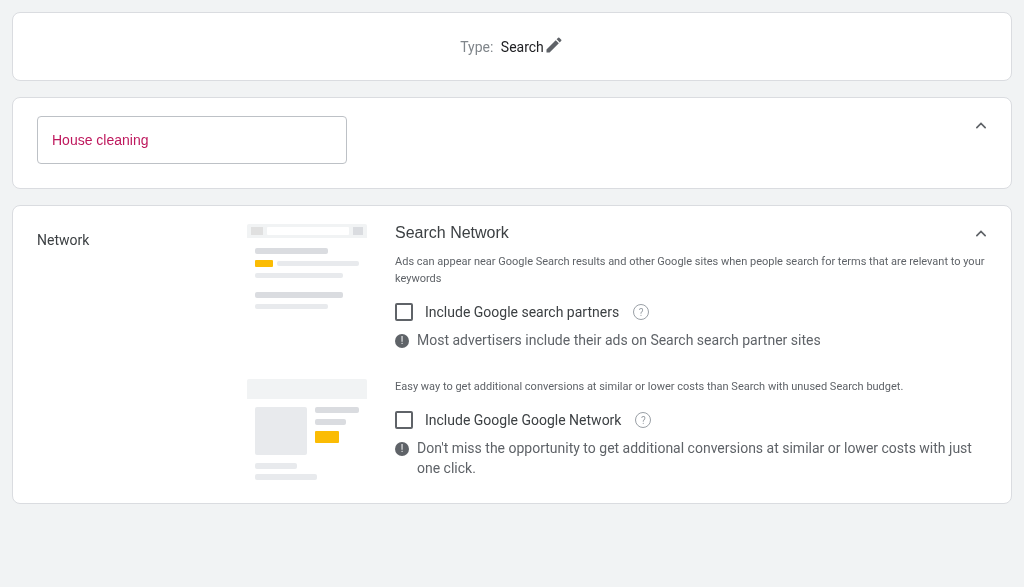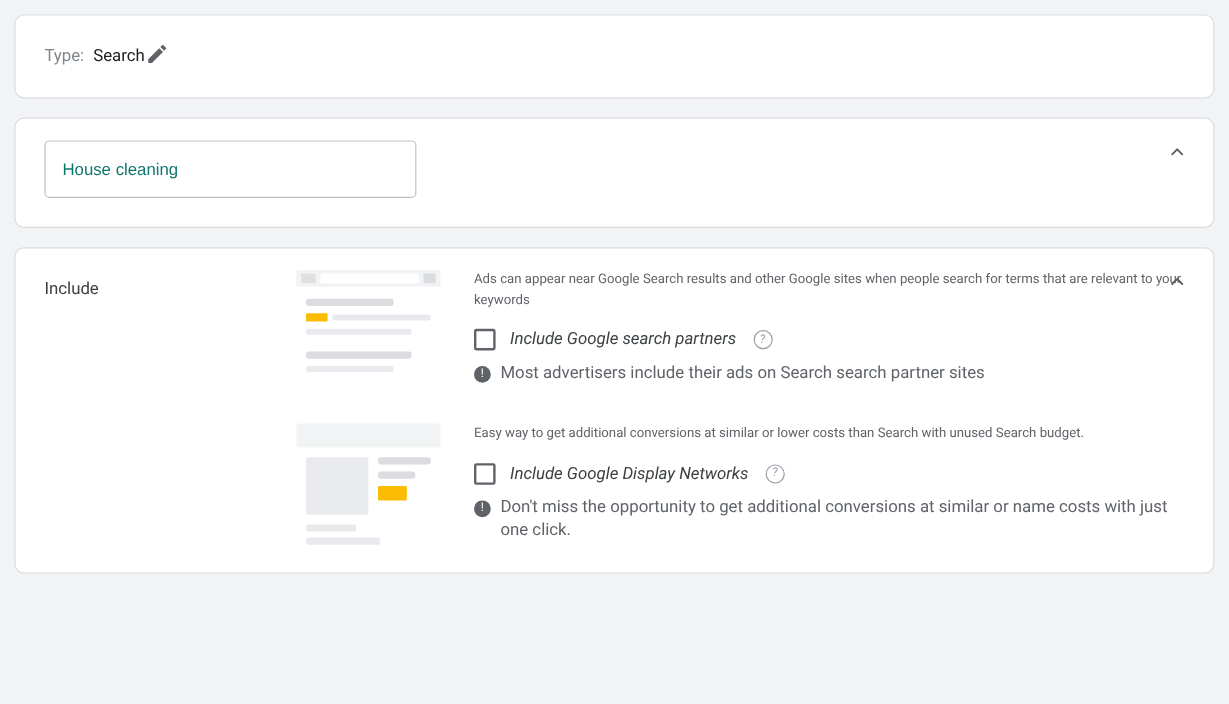--- a/index.html
+++ b/index.html
@@ -14,21 +14,21 @@
       background: #fff;
       border: 1px solid #dadce0;
       border-radius: 8px;
       margin-bottom: 16px;
       position: relative;
     }
     .card-type {
       padding: 22px 24px;
       display: flex;
       align-items: center;
-      justify-content: flex-start;
+      justify-content: center;
     }
     .type-label { color: #80868b; }
     .type-value { color: #202124; margin-left: 4px; }
     .pencil { color: #5f6368; cursor: pointer; }
     .card-body {
       padding: 18px 24px 24px 24px;
     }
     .card-row {
       display: flex;
       align-items: flex-start;
@@ -43,21 +43,21 @@
     .section-content {
       flex: 1;
     }
     .name-input {
       width: 310px;
       height: 48px;
       padding: 0 14px;
       border: 1px solid #bdc1c6;
       border-radius: 4px;
       font-size: 14px;
-      color: #0f766e;
+      color: #be185d;
       background: #fff;
     }
     .chevron {
       position: absolute;
       top: 18px;
       right: 20px;
       color: #5f6368;
       cursor: pointer;
     }
     .networks-card .section-content {
@@ -121,21 +121,20 @@
       font-size: 11px;
       color: #5f6368;
       line-height: 1.5;
       margin-bottom: 16px;
     }
     .check-row {
       display: flex;
       align-items: center;
       gap: 12px;
       margin-bottom: 10px;
-      font-style: italic;
     }
     .checkbox {
       width: 18px;
       height: 18px;
       border: 2px solid #5f6368;
       border-radius: 2px;
       cursor: pointer;
       flex-shrink: 0;
     }
     .check-label { color: #3c4043; font-size: 14px; }
@@ -203,21 +202,21 @@
 </div>
 
 <div class="card networks-card">
   <span class="chevron">
     <svg width="20" height="20" viewBox="0 0 24 24">
         <path d="M7 14l5-5 5 5" stroke="#5f6368" stroke-width="2" fill="none" stroke-linecap="round"></path>
       </svg>
   </span>
   <div class="card-body">
     <div class="card-row">
-      <div class="section-label">Include</div>
+      <div class="section-label">Network</div>
       <div class="section-content">
 
         <div class="network-block">
           <div class="thumb search-thumb">
             <div class="browser-bar">
                 <div class="tab"></div>
                 <div class="url"></div>
                 <div class="btn"></div>
               </div>
             <div class="lines">
@@ -226,20 +225,21 @@
                   <span class="yellow-chip"></span>
                   <span class="faint"></span>
                 </div>
               <div class="line med" style="background:#e8eaed;height:5px"></div>
               <div style="height:8px"></div>
               <div class="line med"></div>
               <div class="line short" style="background:#e8eaed;height:5px"></div>
             </div>
           </div>
           <div class="network-info">
+            <div class="network-title">Search Network</div>
             <div class="network-desc">Ads can appear near Google Search results and other Google sites when people search for terms that are relevant to your keywords</div>
             <div class="check-row">
               <span class="checkbox"></span>
               <span class="check-label">Include Google search partners</span>
               <span class="help-icon">?</span>
             </div>
             <div class="hint-row">
               <span class="info-dot">!</span>
               <span>Most advertisers include their ads on Search search partner sites</span>
             </div>
@@ -259,26 +259,26 @@
             </div>
             <div class="bottom-lines">
               <div class="bot-line" style="width:40%"></div>
               <div class="bot-line short"></div>
             </div>
           </div>
           <div class="network-info">
             <div class="network-desc">Easy way to get additional conversions at similar or lower costs than Search with unused Search budget.</div>
             <div class="check-row">
               <span class="checkbox"></span>
-              <span class="check-label">Include Google Display Networks</span>
+              <span class="check-label">Include Google Google Network</span>
               <span class="help-icon">?</span>
             </div>
             <div class="hint-row">
               <span class="info-dot">!</span>
-              <span>Don't miss the opportunity to get additional conversions at similar or name costs with just one click.</span>
+              <span>Don't miss the opportunity to get additional conversions at similar or lower costs with just one click.</span>
             </div>
           </div>
         </div>
 
       </div>
     </div>
   </div>
 </div>
 
 </body></html>

